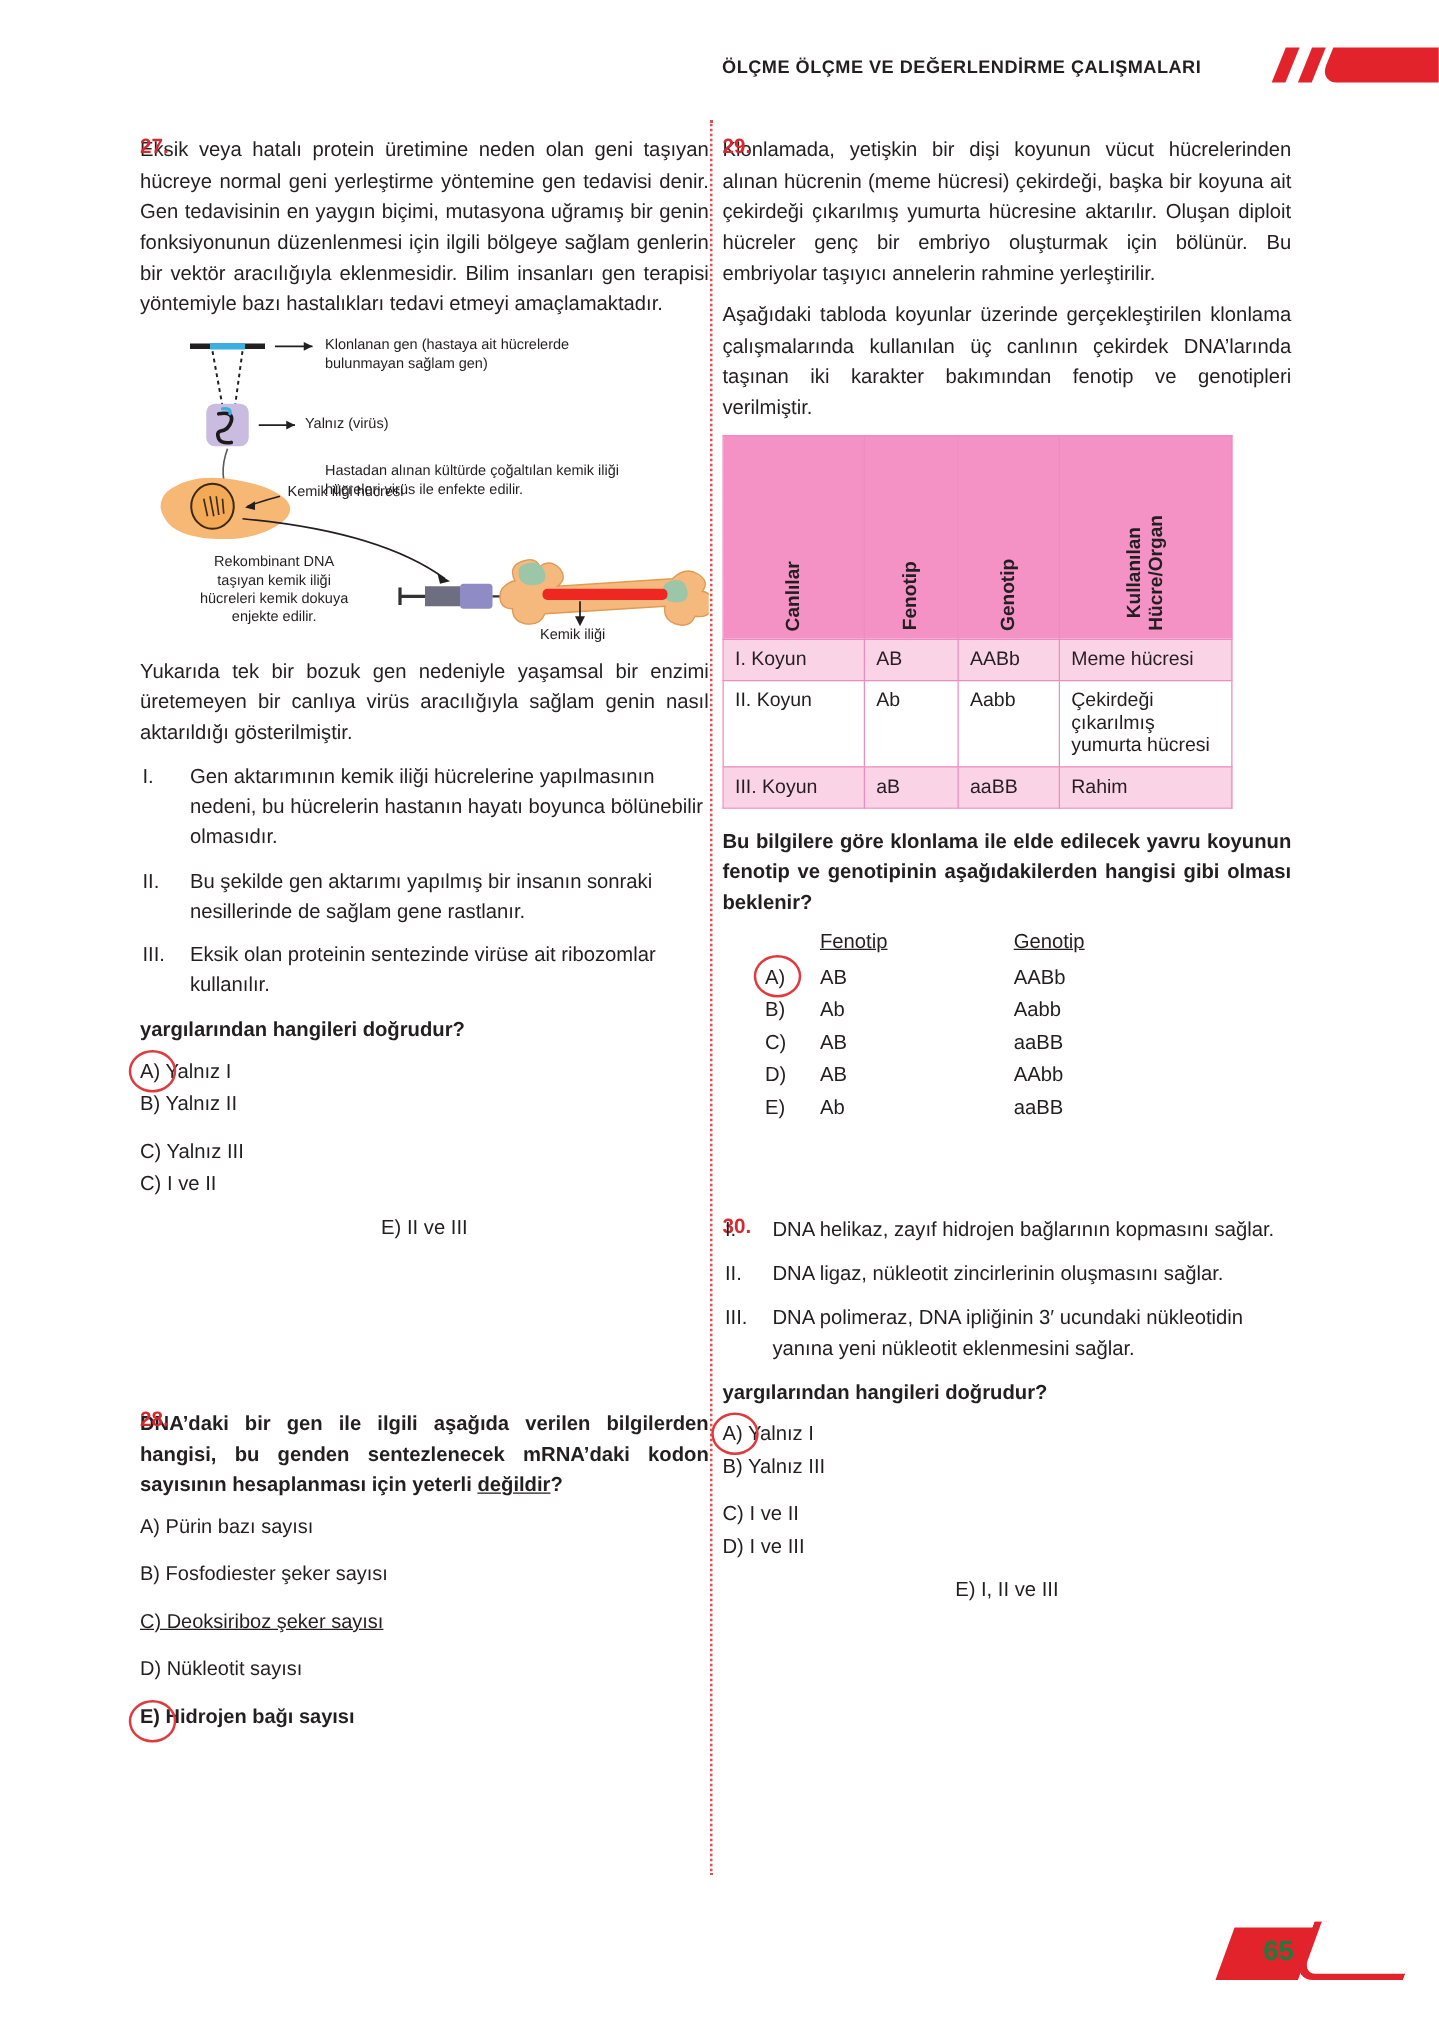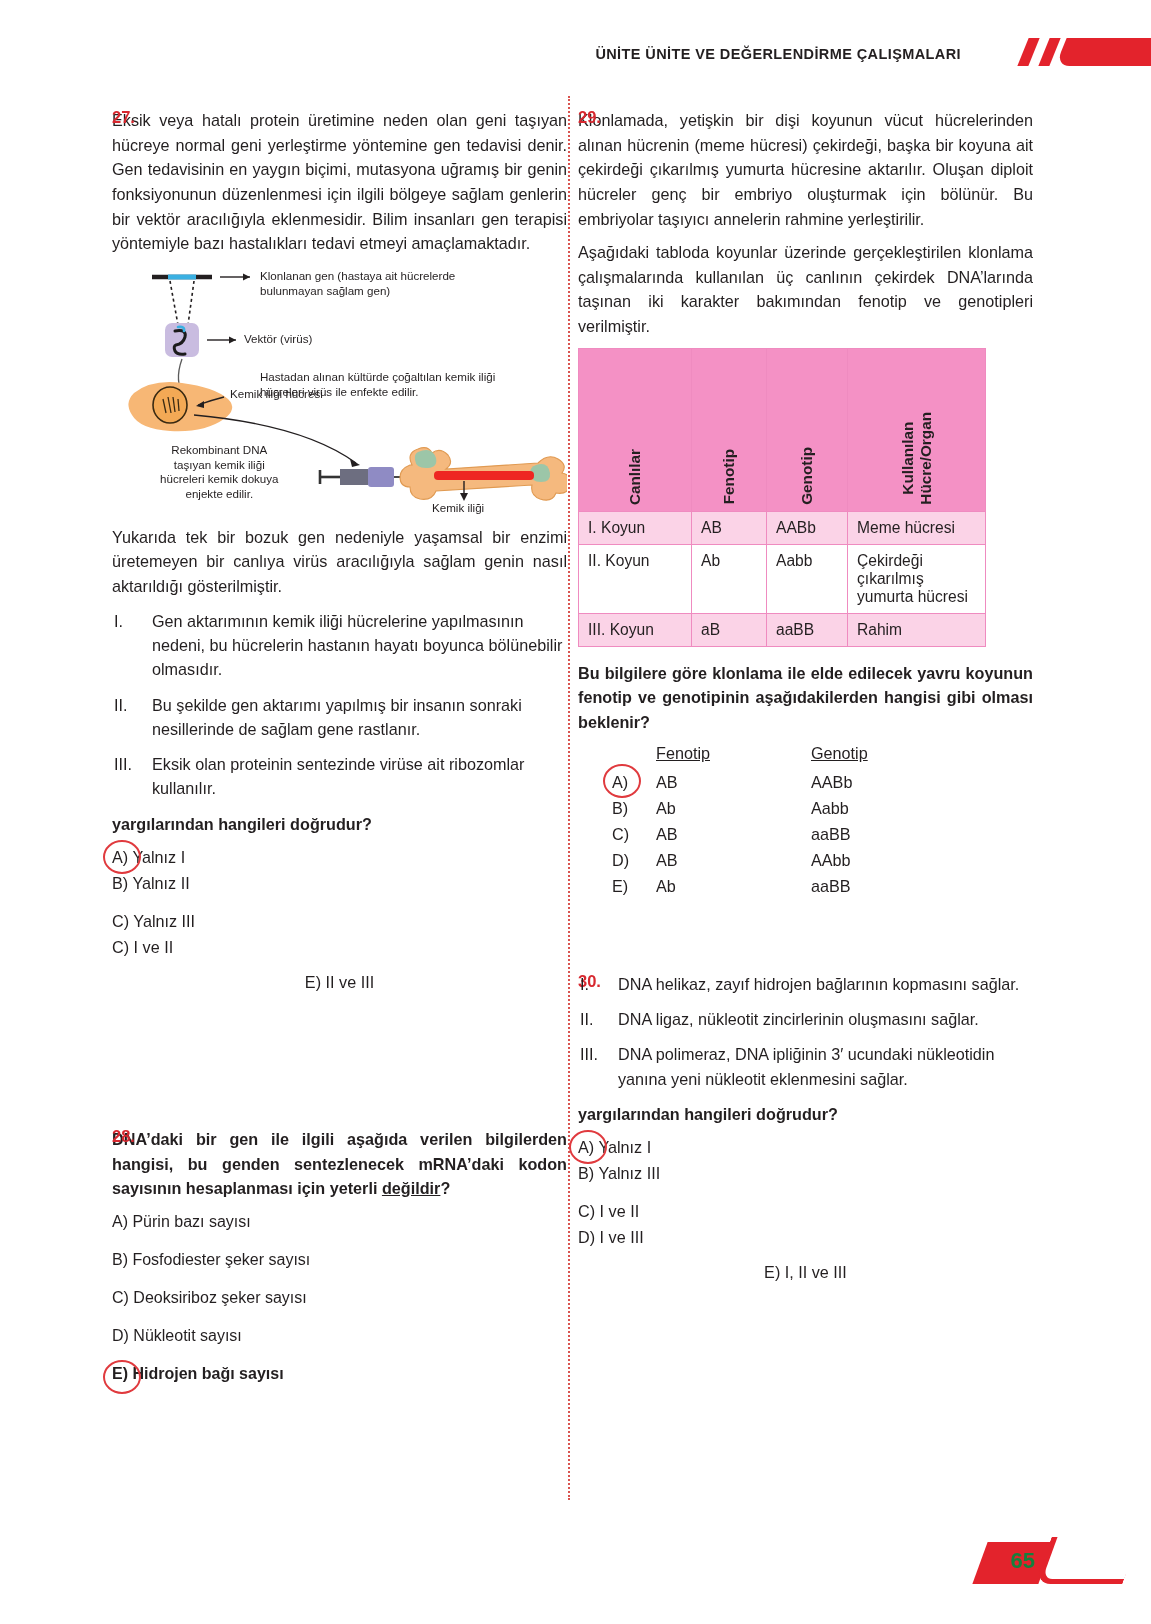--- a/index.html
+++ b/index.html
@@ -117,21 +117,21 @@
   .pg-hook{
     position:absolute;right:20px;bottom:40px;width:82px;height:42px;
     border-left:6px solid #e3232c;border-bottom:5px solid #e3232c;
     border-radius:0 0 0 16px;transform:skewX(-20deg);
   }
 </style>
 </head>
 <body>
 
 <div class="header">
-  <div class="header-title">ÜNİTE ÜNİTE VE DEĞERLENDİRME ÇALIŞMALARI</div>
+  <div class="header-title">ÖLÇME ÖLÇME VE DEĞERLENDİRME ÇALIŞMALARI</div>
   <div class="hdr-stripe hdr-s1"></div>
   <div class="hdr-stripe hdr-s2"></div>
   <div class="hdr-block"></div>
 </div>
 
 <div class="divider"></div>
 
 <div class="col col-left">
 
   <div class="q">
@@ -180,21 +180,21 @@
 
           <path d="M300 200 q-6 -12 6 -16 q10 -4 14 4 q8 -6 16 2 q6 8 -2 14 l92 -6 q10 -10 20 -4 q10 6 4 14 q10 2 8 12 q-2 10 -14 8 q-4 10 -16 6 q-10 -4 -8 -14 l-96 6 q-4 10 -16 8 q-10 -2 -10 -12 q-10 0 -10 -10 q0 -8 10 -12 Z" fill="#f5b97e" stroke="#e09a52" stroke-width="1.1"></path>
           <path d="M306 187 q14 -6 18 6 q2 9 -8 10 q-12 1 -13 -8 q-1 -6 3 -8 Z" fill="#9cc6a8"></path>
           <path d="M424 200 q12 -4 14 8 q1 9 -9 9 q-10 0 -11 -9 q0 -6 6 -8 Z" fill="#9cc6a8"></path>
           <rect x="322" y="206" width="100" height="9" rx="4" fill="#ee2722"></rect>
           <line x1="352" y1="216" x2="352" y2="234" stroke="#231f20" stroke-width="1.4"></line>
           <polygon points="352,236 348,228 356,228" fill="#231f20"></polygon>
         </svg>
         <div class="dg-text" style="left:148px;top:4px;white-space:pre;">Klonlanan gen (hastaya ait hücrelerde
 bulunmayan sağlam gen)</div>
-        <div class="dg-text" style="left:132px;top:67px;">Vektör (virüs)</div>
+        <div class="dg-text" style="left:132px;top:67px;">Yalnız (virüs)</div>
         <div class="dg-text" style="left:148px;top:105px;white-space:pre;">Hastadan alınan kültürde çoğaltılan kemik iliği
 hücreleri virüs ile enfekte edilir.</div>
         <div class="dg-text" style="left:118px;top:122px;">Kemik iliği hücresi</div>
         <div class="dg-text" style="left:48px;top:178px;white-space:pre;text-align:center;">Rekombinant DNA
 taşıyan kemik iliği
 hücreleri kemik dokuya
 enjekte edilir.</div>
         <div class="dg-text" style="left:320px;top:236px;">Kemik iliği</div>
       </div>
 
@@ -238,21 +238,21 @@
     <div class="qbody">
       <p class="just bold"><span>DNA’daki bir gen ile ilgili aşağıda verilen bilgilerden hangisi, bu genden sentezlenecek mRNA’daki kodon sayısının hesaplanması için yeterli </span><span class="underline">değildir</span><span>?</span></p>
 
       <div class="opts opts-vert" style="margin-top:12px;">
         <div class="optline" style="position:relative;margin-bottom:20px;">
           <span>A) Pürin bazı sayısı</span>
         </div>
         <div class="optline" style="position:relative;margin-bottom:20px;">
           <span>B) Fosfodiester şeker sayısı</span>
         </div>
-        <div class="optline" style="position:relative;margin-bottom:20px;">
+        <div class="optline" style="position:relative;margin-bottom:20px;text-decoration:underline;">
           <span>C) Deoksiriboz şeker sayısı</span>
         </div>
         <div class="optline" style="position:relative;margin-bottom:20px;">
           <span>D) Nükleotit sayısı</span>
         </div>
         <div class="optline" style="position:relative;font-weight:bold;">
           <span class="circle-mark"></span>
           <span>E) Hidrojen bağı sayısı</span>
         </div>
       </div>

